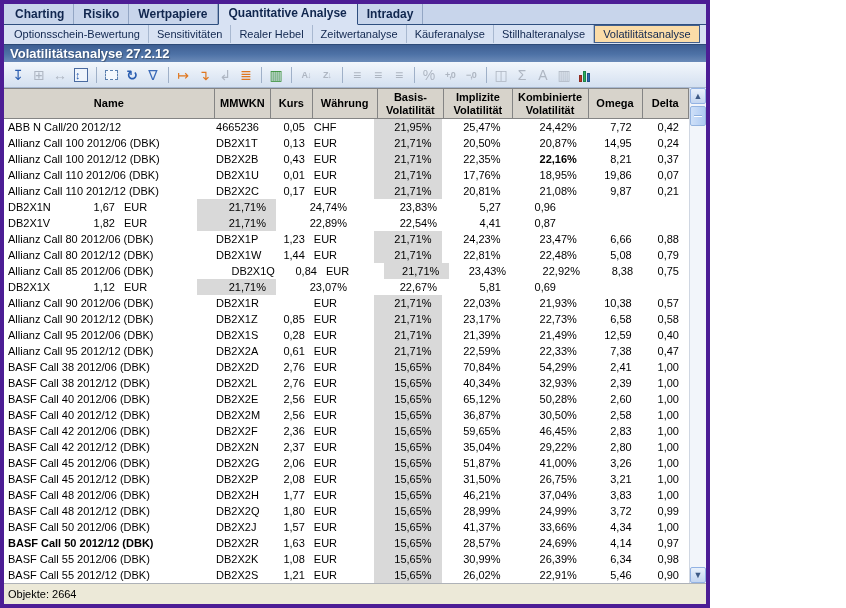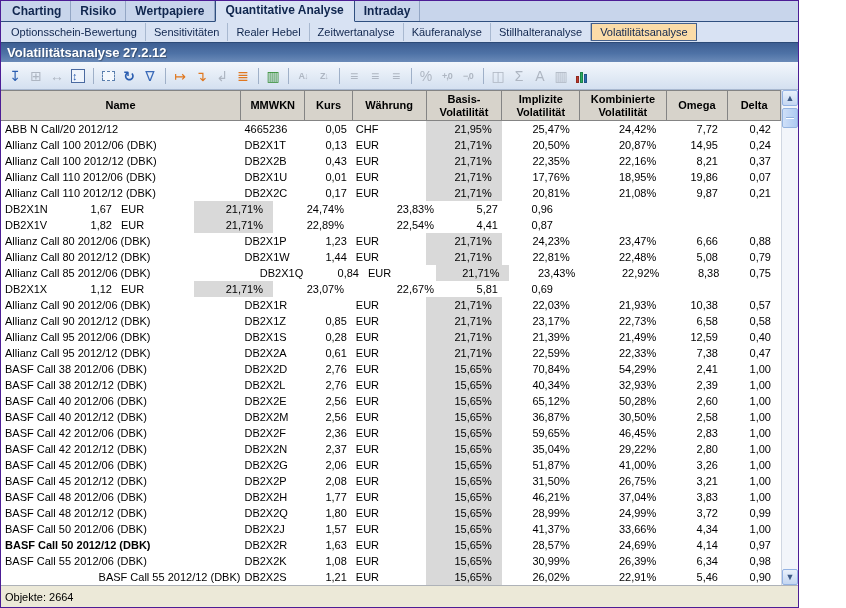--- a/index.html
+++ b/index.html
@@ -1,21 +1,21 @@
 <!DOCTYPE html>
 <html><head>
 <meta charset="utf-8">
 <style>
   * { margin:0; padding:0; box-sizing:border-box; }
   html,body { background:#ffffff; }
   body { font-family:"Liberation Sans","DejaVu Sans",sans-serif; }
 
   .window{
-    width:799px; height:608px;
-    border:1px solid #4c1d95;
+    width:710px; height:608px;
+    border:4px solid #4c1d95;
     background:#c8d5eb;
     display:flex; flex-direction:column;
     overflow:hidden;
   }
 
   
   .tabs-top{
     height:21px; background:#c8d5eb;
     border-bottom:1px solid #2f4f7f;
     display:flex; align-items:flex-end; padding-left:2px;
@@ -265,21 +265,21 @@
             <div class="tcell right" style="width: 55px;">0,24</div>
             <div class="tcell filler"></div>
           </div>
           <div class="trow">
             <div class="tcell left" style="width: 250px;">Allianz Call 100 2012/12 (DBK)</div>
             <div class="tcell left" style="width: 67px;">DB2X2B</div>
             <div class="tcell right kurs" style="width: 49px;">0,43</div>
             <div class="tcell left" style="width: 77px;">EUR</div>
             <div class="tcell right shaded" style="width: 79px;">21,71%</div>
             <div class="tcell right" style="width: 81px;">22,35%</div>
-            <div class="tcell right" style="width: 90px;">22,16%</div>
+            <div class="tcell right" style="width: 90px; font-weight: bold;">22,16%</div>
             <div class="tcell right" style="width: 64px;">8,21</div>
             <div class="tcell right" style="width: 55px;">0,37</div>
             <div class="tcell filler"></div>
           </div>
           <div class="trow">
             <div class="tcell left" style="width: 250px;">Allianz Call 110 2012/06 (DBK)</div>
             <div class="tcell left" style="width: 67px;">DB2X1U</div>
             <div class="tcell right kurs" style="width: 49px;">0,01</div>
             <div class="tcell left" style="width: 77px;">EUR</div>
             <div class="tcell right shaded" style="width: 79px;">21,71%</div>
@@ -568,21 +568,21 @@
             <div class="tcell right kurs" style="width: 49px;">1,08</div>
             <div class="tcell left" style="width: 77px;">EUR</div>
             <div class="tcell right shaded" style="width: 79px;">15,65%</div>
             <div class="tcell right" style="width: 81px;">30,99%</div>
             <div class="tcell right" style="width: 90px;">26,39%</div>
             <div class="tcell right" style="width: 64px;">6,34</div>
             <div class="tcell right" style="width: 55px;">0,98</div>
             <div class="tcell filler"></div>
           </div>
           <div class="trow">
-            <div class="tcell left" style="width: 250px; text-align: right;">BASF Call 55 2012/12 (DBK)</div>
+            <div class="tcell left" style="width: 250px;">BASF Call 55 2012/12 (DBK)</div>
             <div class="tcell left" style="width: 67px;">DB2X2S</div>
             <div class="tcell right kurs" style="width: 49px;">1,21</div>
             <div class="tcell left" style="width: 77px;">EUR</div>
             <div class="tcell right shaded" style="width: 79px;">15,65%</div>
             <div class="tcell right" style="width: 81px;">26,02%</div>
             <div class="tcell right" style="width: 90px;">22,91%</div>
             <div class="tcell right" style="width: 64px;">5,46</div>
             <div class="tcell right" style="width: 55px;">0,90</div>
             <div class="tcell filler"></div>
           </div>

